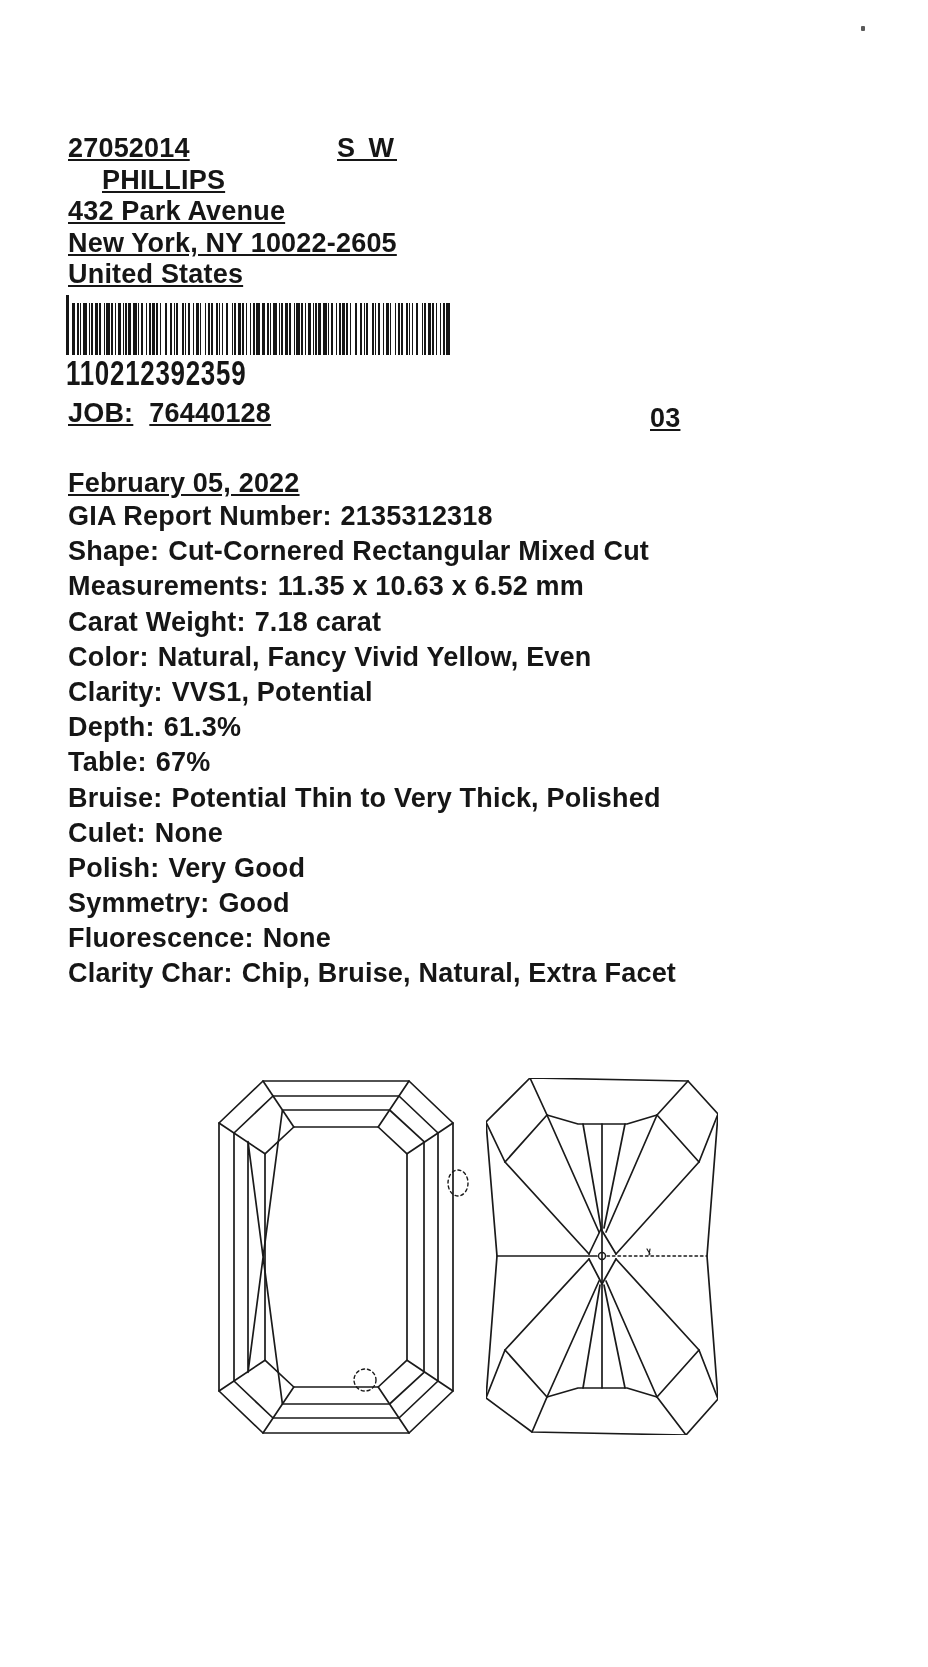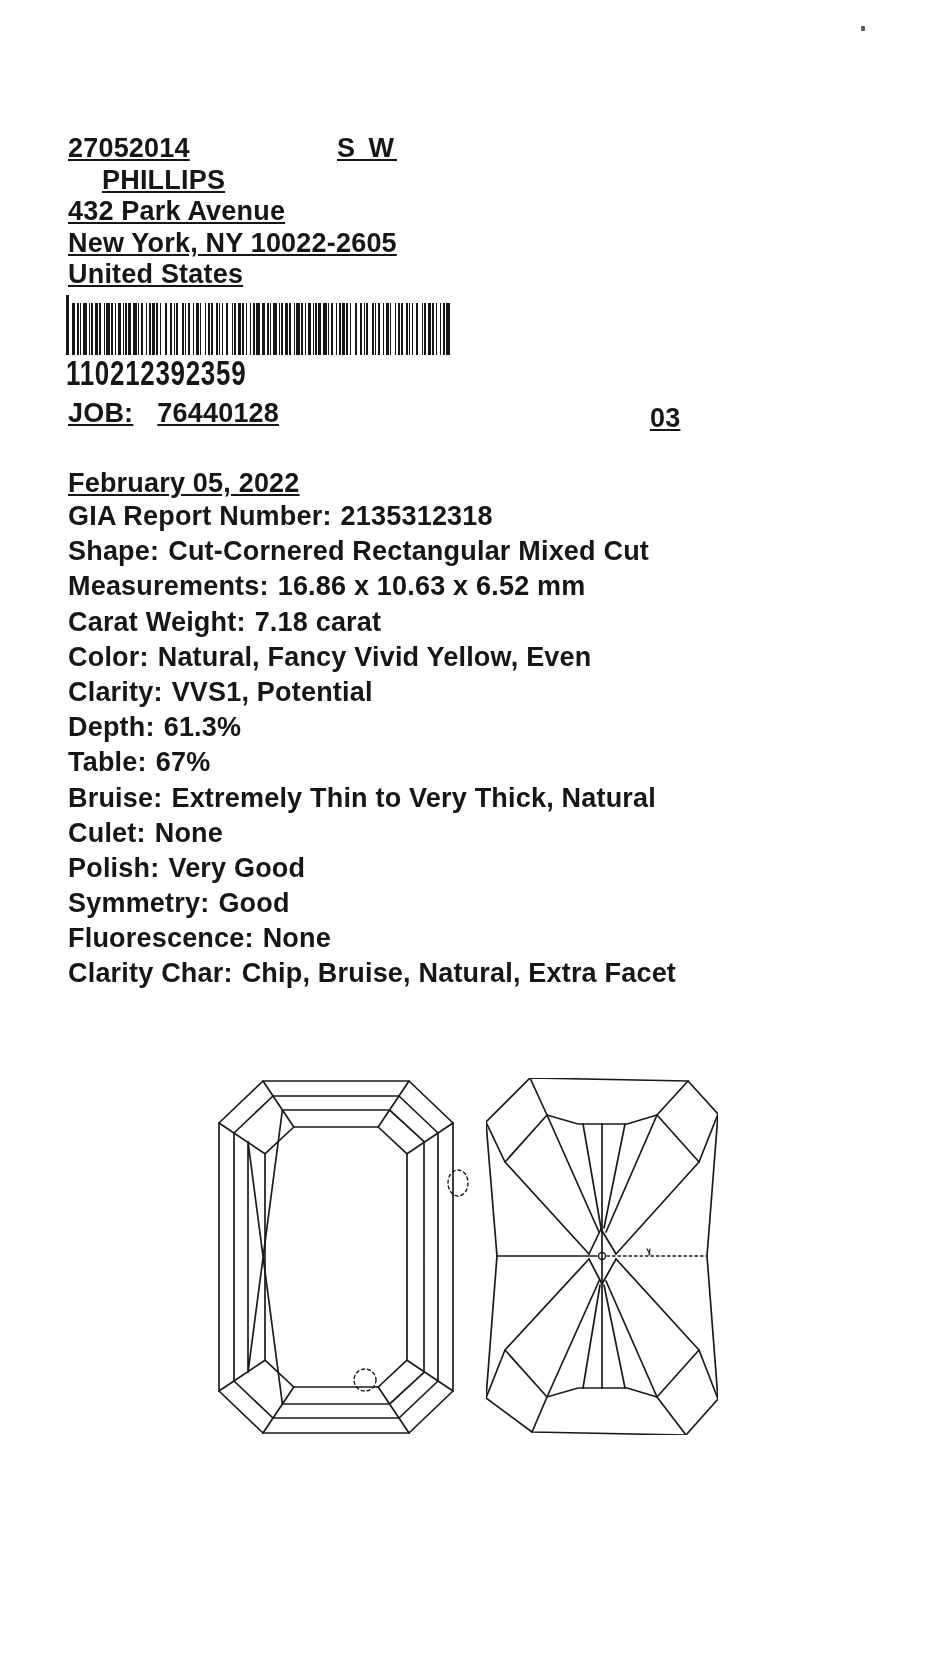--- a/index.html
+++ b/index.html
@@ -6,21 +6,21 @@
   body{
     width:928px;height:1667px;position:relative;background:#ffffff;
     font-family:"Liberation Sans","DejaVu Sans",sans-serif;
     color:#161616;overflow:hidden;
   }
   .abs{position:absolute;white-space:nowrap;}
   .t27{font-size:27px;font-weight:600;letter-spacing:.2px;text-decoration:underline;}
   .bignum{font-size:35px;font-weight:600;letter-spacing:1px;transform:scaleX(.74);transform-origin:left top;}
   .row{height:35.2px;font-size:27px;font-weight:600;letter-spacing:.2px;white-space:nowrap;}
   .row .val{margin-left:9px;}
-  .joblbl{margin-right:24px;}
+  .joblbl{margin-right:16px;}
   svg{position:absolute;display:block;}
   .speck{position:absolute;left:861px;top:26px;width:4px;height:5px;background:#5a5a5a;border-radius:1px;}
 </style>
 </head>
 <body>
 
 <div class="speck"></div>
 
 <div class="abs t27" style="left:68px;top:133px;">27052014</div>
 <div class="abs t27" style="left:337px;top:133px;letter-spacing:3px;">S W</div>
@@ -42,39 +42,39 @@
 
 <div class="abs t27" style="left:68px;top:468px;">February 05, 2022</div>
 <div class="abs" style="left:68px;top:501px;width:820px;">
     <div class="row">
     <span>GIA Report Number:</span><span class="val">2135312318</span>
   </div>
     <div class="row">
     <span>Shape:</span><span class="val">Cut-Cornered Rectangular Mixed Cut</span>
   </div>
     <div class="row">
-    <span>Measurements:</span><span class="val">16.86 x 10.63 x 6.52 mm</span>
+    <span>Measurements:</span><span class="val">11.35 x 10.63 x 6.52 mm</span>
   </div>
     <div class="row">
     <span>Carat Weight:</span><span class="val">7.18 carat</span>
   </div>
     <div class="row">
     <span>Color:</span><span class="val">Natural, Fancy Vivid Yellow, Even</span>
   </div>
     <div class="row">
     <span>Clarity:</span><span class="val">VVS1, Potential</span>
   </div>
     <div class="row">
     <span>Depth:</span><span class="val">61.3%</span>
   </div>
     <div class="row">
     <span>Table:</span><span class="val">67%</span>
   </div>
     <div class="row">
-    <span>Bruise:</span><span class="val">Extremely Thin to Very Thick, Natural</span>
+    <span>Bruise:</span><span class="val">Potential Thin to Very Thick, Polished</span>
   </div>
     <div class="row">
     <span>Culet:</span><span class="val">None</span>
   </div>
     <div class="row">
     <span>Polish:</span><span class="val">Very Good</span>
   </div>
     <div class="row">
     <span>Symmetry:</span><span class="val">Good</span>
   </div>

